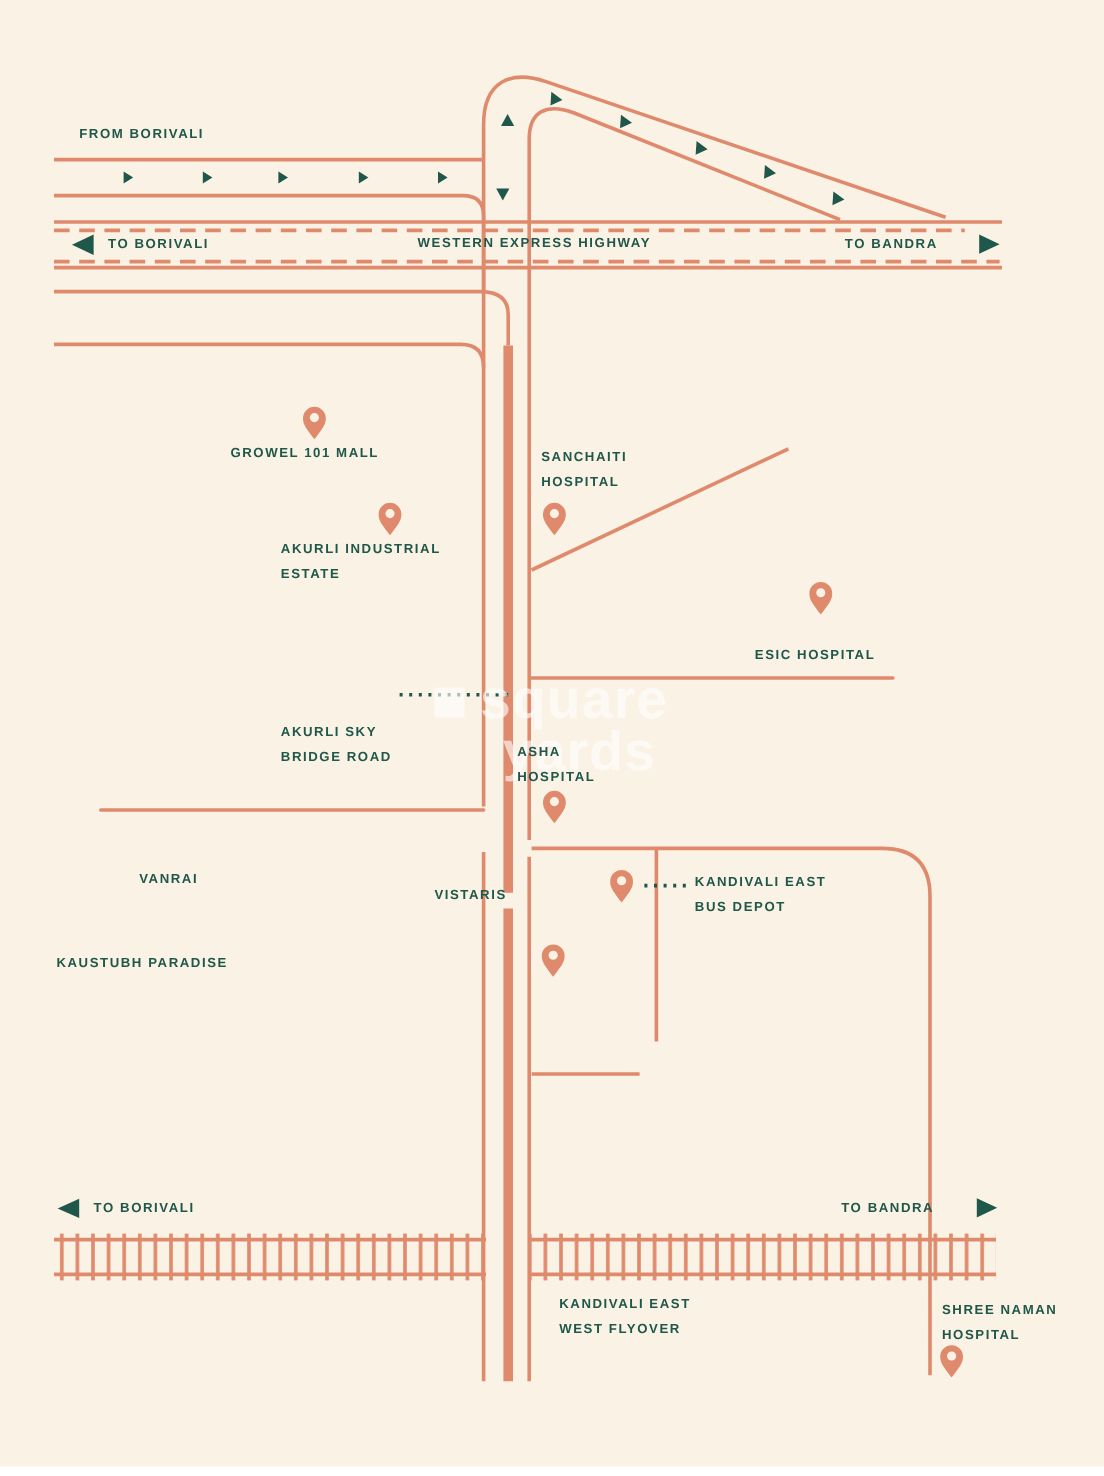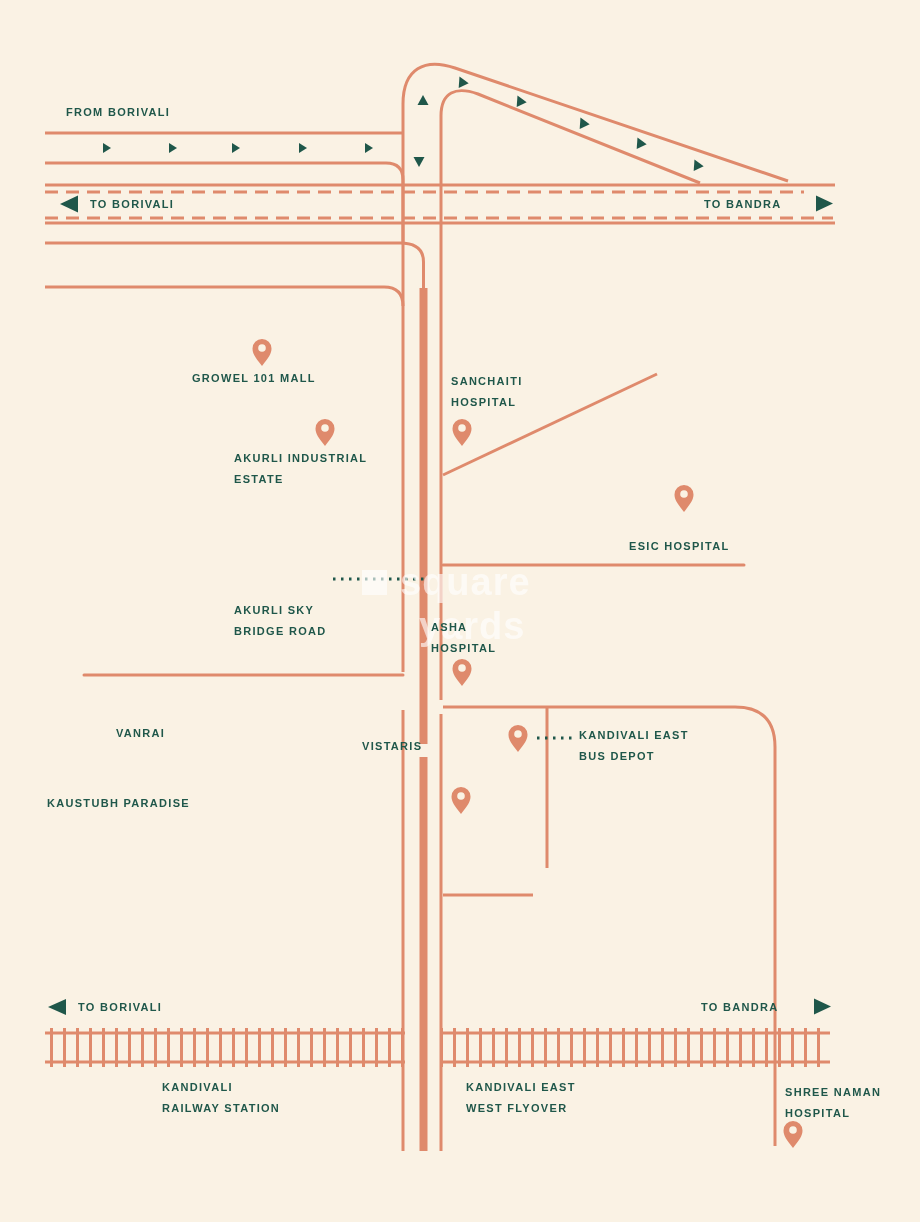--- a/index.html
+++ b/index.html
@@ -20,21 +20,21 @@
   .pin-body{fill:var(--road,#DF8A6C);}
   .pin-hole{fill:var(--background,#FAF2E4);}
   .lbl{
     position:absolute;
     font-weight:bold;font-size:11px;line-height:20.5px;
     color:var(--text,#1F574A);
     letter-spacing:1.3px;white-space:pre-line;
   }
   .watermark{
     position:absolute;left:362px;top:560px;
-    font-weight:bold;font-size:38px;line-height:44px;
+    font-weight:bold;font-size:46px;line-height:44px;
     color:var(--watermark,rgba(255,255,255,0.62));
     letter-spacing:1px;
   }
   .wm-block{
     display:inline-block;width:25px;height:25px;margin-right:13px;
     background:var(--watermark,rgba(255,255,255,0.62));
   }
   .wm-line2{margin-left:57px;}
   .bottom-strip{position:absolute;left:0;bottom:0;width:100%;height:8px;background:#ffffff;}
 </style>
@@ -141,41 +141,40 @@
     </g>
   </svg>
 
   <div class="watermark">
     <div><span class="wm-block"></span><span>square</span></div>
     <div class="wm-line2">yards</div>
   </div>
 
   <div class="lbl" style="left:66px;top:102px;">FROM BORIVALI</div>
   <div class="lbl" style="left:90px;top:194px;">TO BORIVALI</div>
+  <div class="lbl" style="left:348px;top:193px;">WESTERN EXPRESS HIGHWAY</div>
   <div class="lbl" style="left:704px;top:194px;">TO BANDRA</div>
 
   <div class="lbl" style="left:192px;top:368px;">GROWEL 101 MALL</div>
   <div class="lbl" style="left:451px;top:371px;">SANCHAITI
 HOSPITAL</div>
   <div class="lbl" style="left:234px;top:448px;">AKURLI INDUSTRIAL
 ESTATE</div>
   <div class="lbl" style="left:629px;top:536px;">ESIC HOSPITAL</div>
   <div class="lbl" style="left:234px;top:600px;">AKURLI SKY
 BRIDGE ROAD</div>
   <div class="lbl" style="left:431px;top:617px;">ASHA
 HOSPITAL</div>
   <div class="lbl" style="left:116px;top:723px;">VANRAI</div>
   <div class="lbl" style="left:362px;top:736px;">VISTARIS</div>
   <div class="lbl" style="left:579px;top:725px;">KANDIVALI EAST
 BUS DEPOT</div>
   <div class="lbl" style="left:37px;top:793px;margin-left:10px;">KAUSTUBH PARADISE</div>
 
   <div class="lbl" style="left:78px;top:997px;">TO BORIVALI</div>
   <div class="lbl" style="left:701px;top:997px;">TO BANDRA</div>
-  <div class="lbl" style="left:162px;top:1077px;">KANDIVALI
-RAILWAY STATION</div>
   <div class="lbl" style="left:466px;top:1077px;">KANDIVALI EAST
 WEST FLYOVER</div>
   <div class="lbl" style="left:785px;top:1082px;">SHREE NAMAN
 HOSPITAL</div>
 
   <div class="bottom-strip"></div>
 </div>
 
 </body></html>

